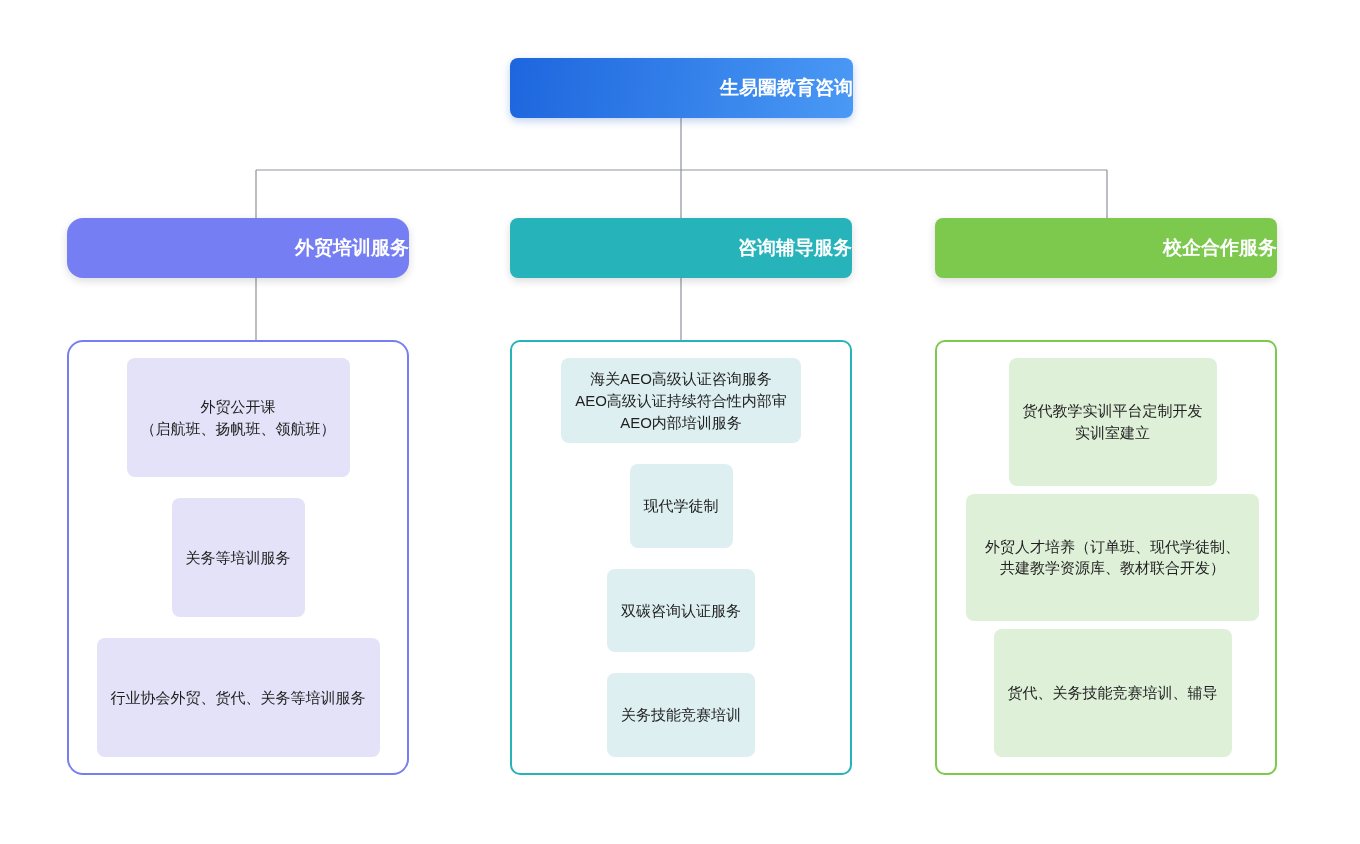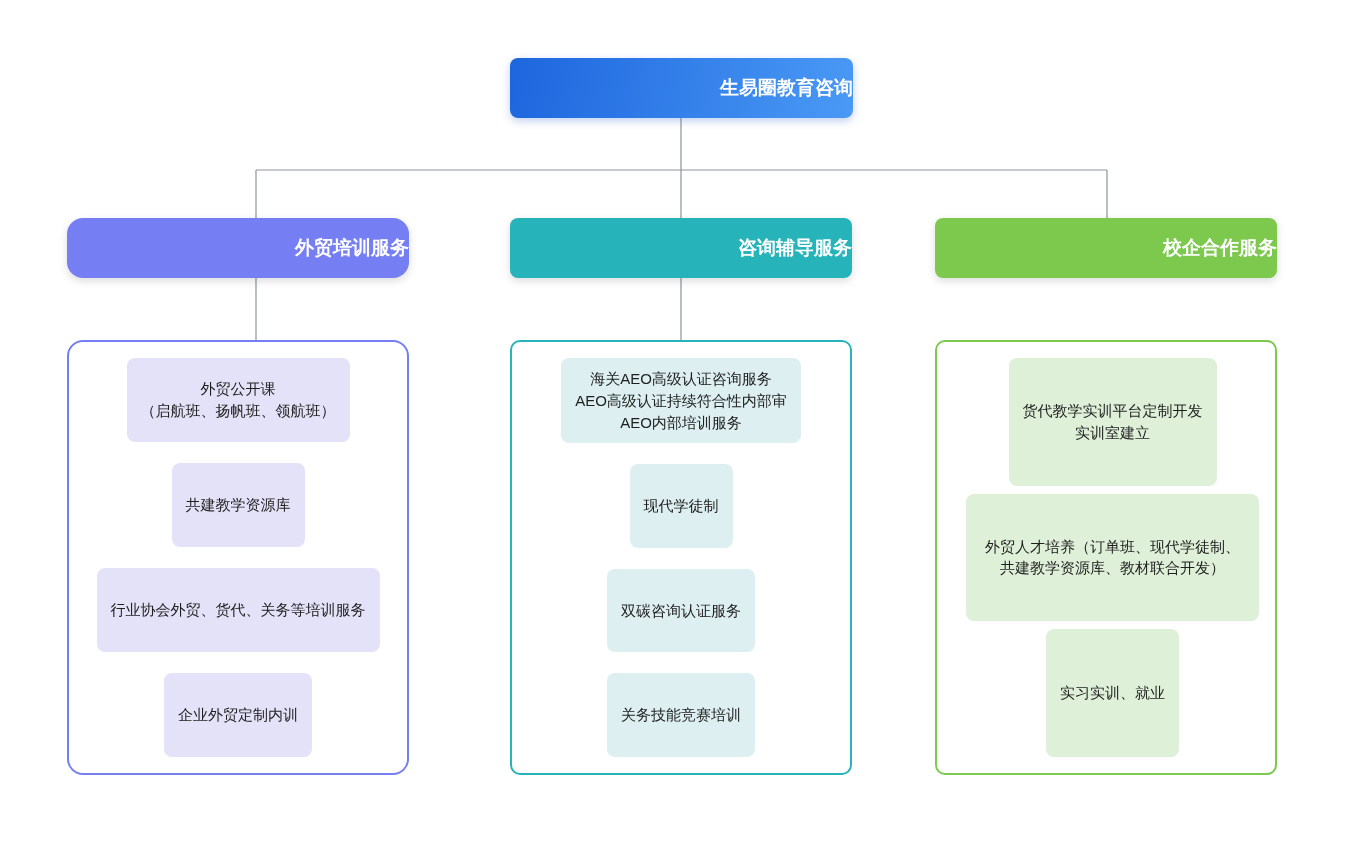--- a/index.html
+++ b/index.html
@@ -109,23 +109,22 @@
     <span>生易圈教育咨询</span>
   </div>
 
   <div class="purple">
     <div class="node branch-header col-left">
       <span>外贸培训服务</span>
     </div>
     <div class="node branch-container col-left">
       <div class="leaf">外贸公开课
 （启航班、扬帆班、领航班）</div>
-      <div class="leaf">共建教学资源库</div>
+      <div class="leaf">关务等培训服务</div>
       <div class="leaf">行业协会外贸、货代、关务等培训服务</div>
-      <div class="leaf">企业外贸定制内训</div>
     </div>
   </div>
 
   <div class="teal">
     <div class="node branch-header col-mid">
       <span>咨询辅导服务</span>
     </div>
     <div class="node branch-container col-mid">
       <div class="leaf">海关AEO高级认证咨询服务
 AEO高级认证持续符合性内部审
@@ -137,17 +136,17 @@
   </div>
 
   <div class="green">
     <div class="node branch-header col-right">
       <span>校企合作服务</span>
     </div>
     <div class="node branch-container col-right">
       <div class="leaf">货代教学实训平台定制开发
 实训室建立</div>
       <div class="leaf">外贸人才培养（订单班、现代学徒制、共建教学资源库、教材联合开发）</div>
-      <div class="leaf">实习实训、就业</div>
+      <div class="leaf">货代、关务技能竞赛培训、辅导</div>
     </div>
   </div>
 
 </div>
 
 </body></html>

